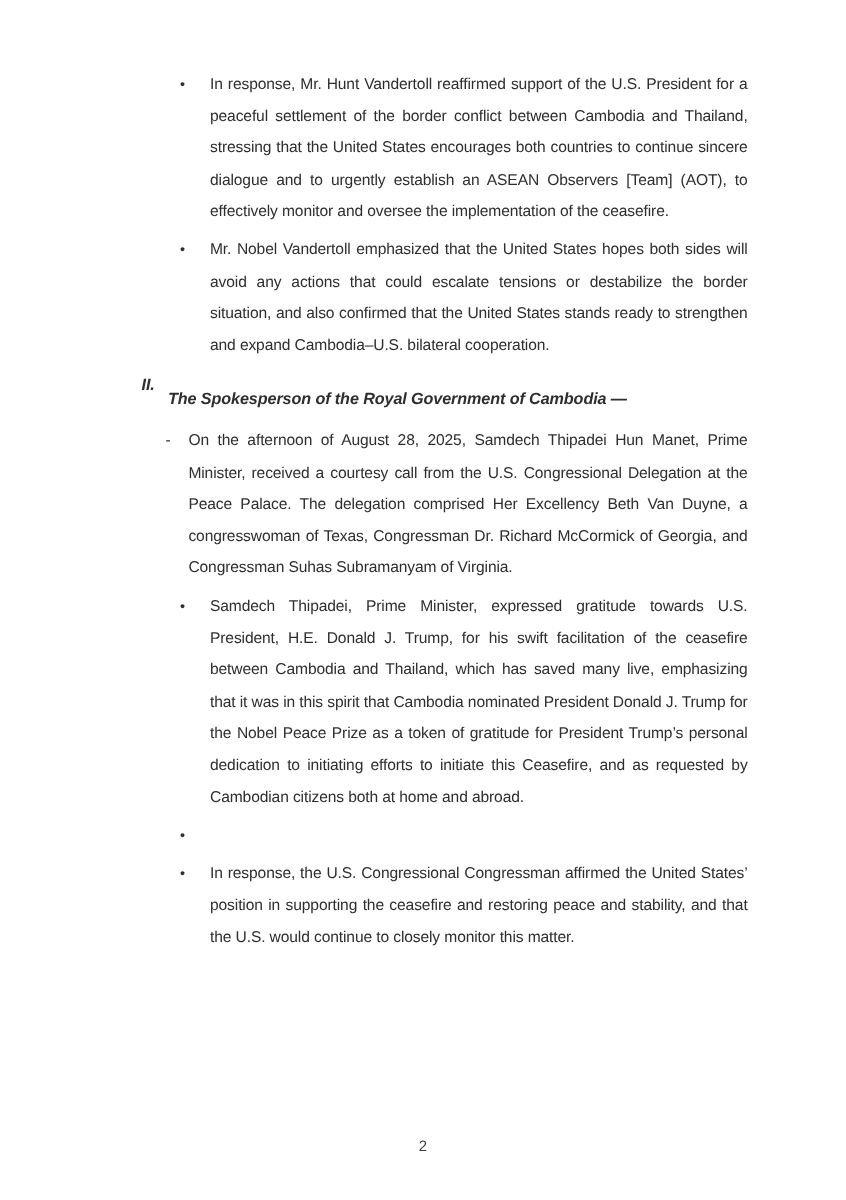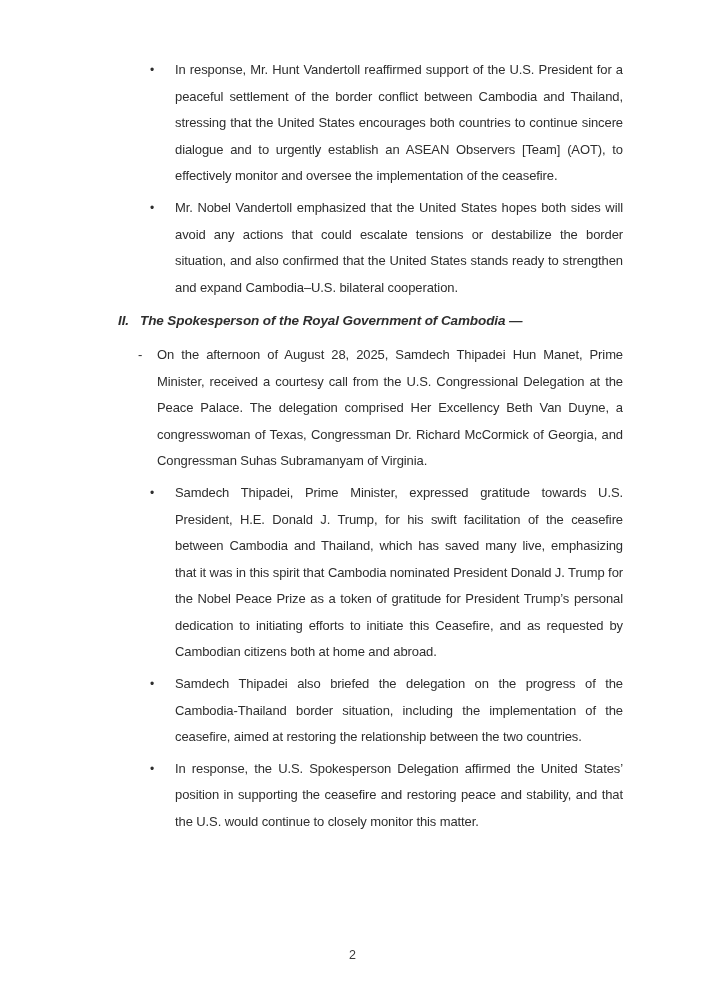--- a/index.html
+++ b/index.html
@@ -63,20 +63,21 @@
     margin: 7px 0 7px 0;
     font-style: italic;
   }
   .section-heading .numeral {
     flex: none;
     width: 22px;
   }
   .section-heading .text {
     flex: 1;
     text-align: left;
+    margin-top: 12px;
   }
   .page-number {
     position: absolute;
     top: 948px;
     left: 0;
     right: 0;
     text-align: center;
     font-size: 12.5px;
     color: #3a3a3a;
   }
@@ -107,24 +108,23 @@
       <span class="text">On the afternoon of August 28, 2025, Samdech Thipadei Hun Manet, Prime Minister, received a courtesy call from the U.S. Congressional Delegation at the Peace Palace. The delegation comprised Her Excellency Beth Van Duyne, a congresswoman of Texas, Congressman Dr. Richard McCormick of Georgia, and Congressman Suhas Subramanyam of Virginia.</span>
     </div>
 
     <div class="para bullet-item">
       <span class="marker">•</span>
       <span class="text">Samdech Thipadei, Prime Minister, expressed gratitude towards U.S. President, H.E. Donald J. Trump, for his swift facilitation of the ceasefire between Cambodia and Thailand, which has saved many live, emphasizing that it was in this spirit that Cambodia nominated President Donald J. Trump for the Nobel Peace Prize as a token of gratitude for President Trump’s personal dedication to initiating efforts to initiate this Ceasefire, and as requested by Cambodian citizens both at home and abroad.</span>
     </div>
 
     <div class="para bullet-item">
       <span class="marker">•</span>
-      <span class="text">Samdech Thipadei also briefed the delegation on the progress of the Cambodia-Thailand border situation, including the implementation of the ceasefire, aimed at restoring the relationship between the two countries.</span>
     </div>
 
     <div class="para bullet-item">
       <span class="marker">•</span>
-      <span class="text">In response, the U.S. Spokesperson Delegation affirmed the United States’ position in supporting the ceasefire and restoring peace and stability, and that the U.S. would continue to closely monitor this matter.</span>
+      <span class="text">In response, the U.S. Congressional Congressman affirmed the United States’ position in supporting the ceasefire and restoring peace and stability, and that the U.S. would continue to closely monitor this matter.</span>
     </div>
 
   </div>
 
   <div class="page-number">2</div>
 </div>
 
 </body></html>

